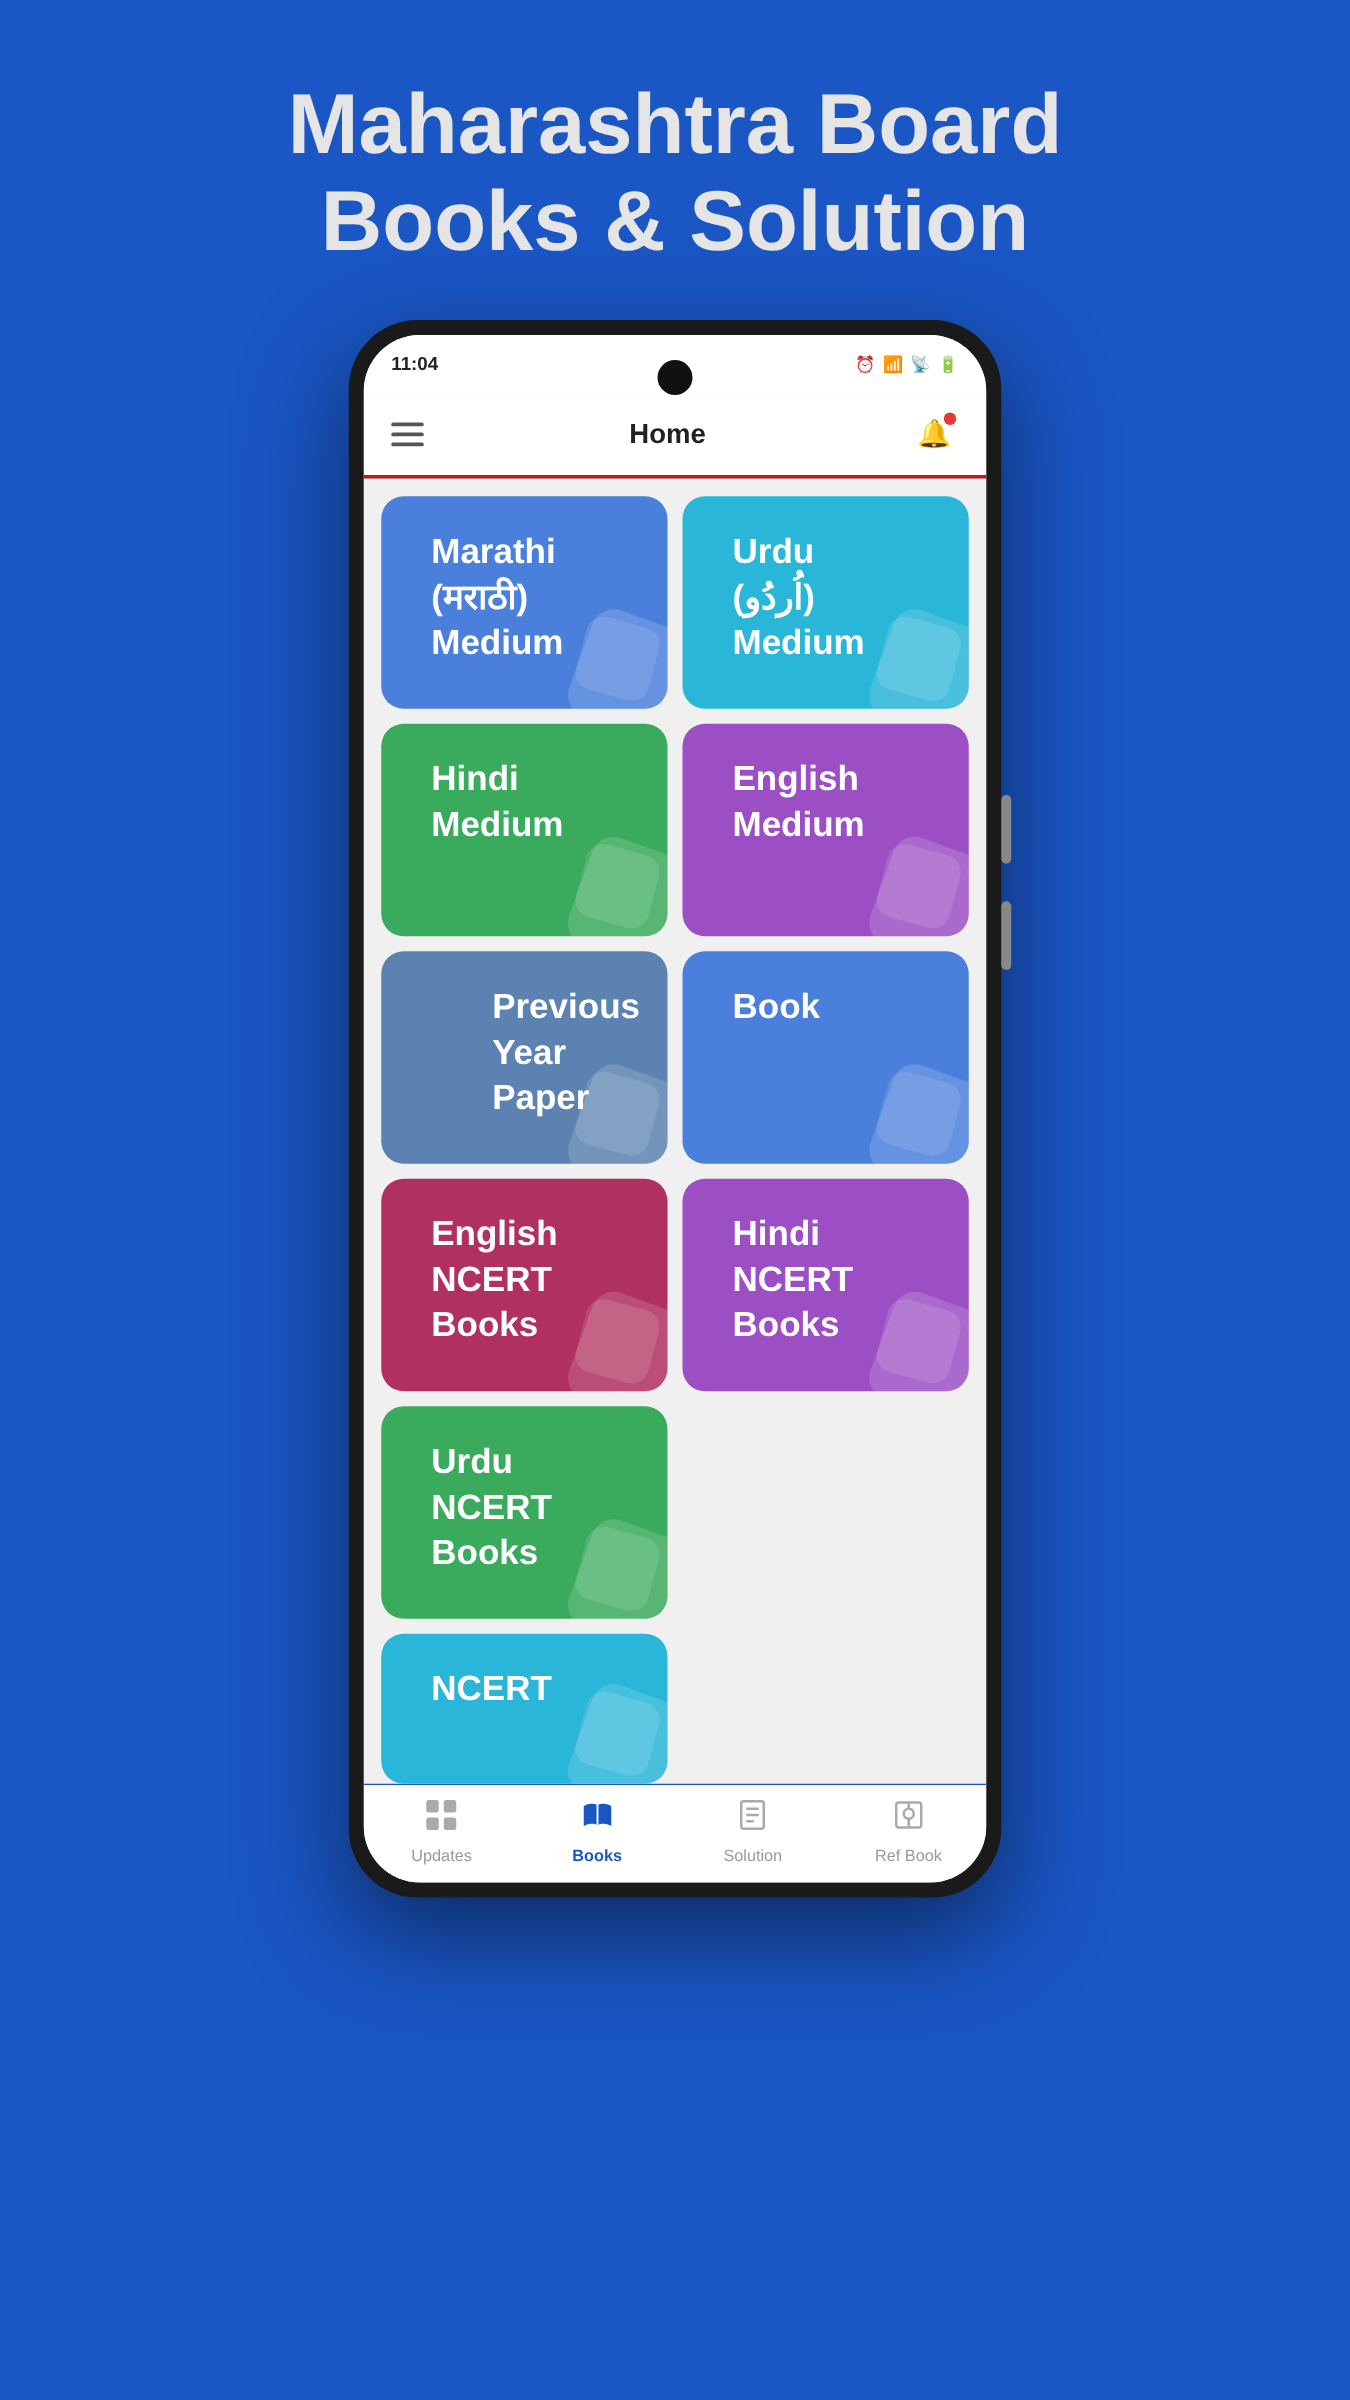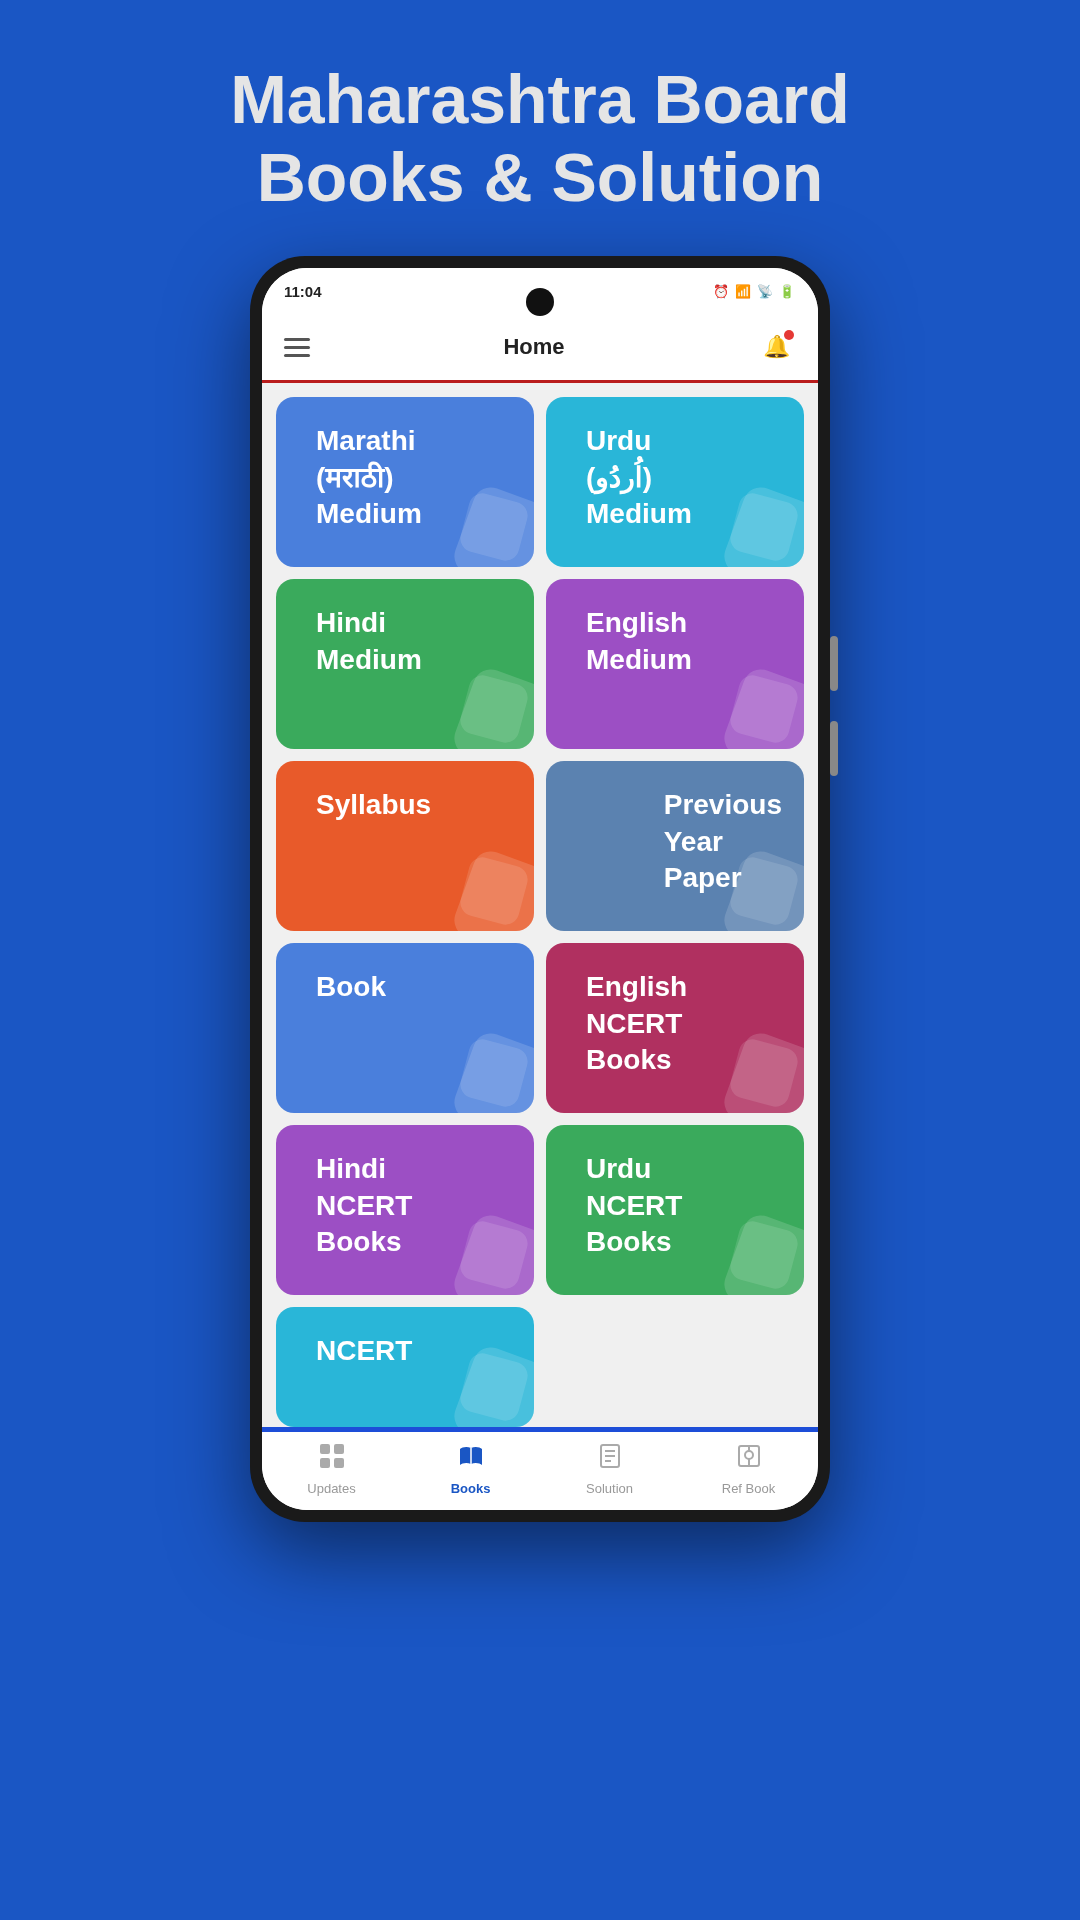--- a/index.html
+++ b/index.html
@@ -18,21 +18,21 @@
       color: #e5e5e5;
       font-size: 68px;
       font-weight: 900;
       text-align: center;
       padding: 60px 80px 40px;
       line-height: 1.15;
     }
 
     
     .phone-shell {
-      width: 580px;
+      width: 522px;
       background: #1a1a1a;
       border-radius: 55px;
       padding: 12px;
       box-shadow: 0 30px 80px rgba(0,0,0,0.5);
       position: relative;
     }
 
     .phone-screen {
       background: #f5f5f5;
       border-radius: 45px;
@@ -185,21 +185,21 @@
     .card-urdu-ncert { background: #3aaa5c; }
     .card-ncert { background: #29b6d8; }
 
     
     .bottom-nav {
       background: white;
       display: flex;
       justify-content: space-around;
       align-items: center;
       padding: 10px 0 14px;
-      border-top: 5px solid #1d4ed8;
+      border-top: 1px solid #1d4ed8;
     }
     .nav-item {
       display: flex;
       flex-direction: column;
       align-items: center;
       gap: 4px;
       cursor: pointer;
       min-width: 80px;
     }
     .nav-icon {
@@ -287,23 +287,20 @@
       </div>
 
       <div class="grid-card card-hindi">
         <span class="grid-card-label">Hindi<br>Medium</span>
       </div>
 
       <div class="grid-card card-english">
         <span class="grid-card-label">English<br>Medium</span>
       </div>
 
-      <div class="grid-card card-syllabus">
-        <span class="grid-card-label">Syllabus</span>
-      </div>
 
       <div class="grid-card card-prevyear">
         <span class="grid-card-label">Previous<br>Year<br>Paper</span>
       </div>
 
       <div class="grid-card card-notes">
         <span class="grid-card-label">Book</span>
       </div>
 
       <div class="grid-card card-english-ncert">

